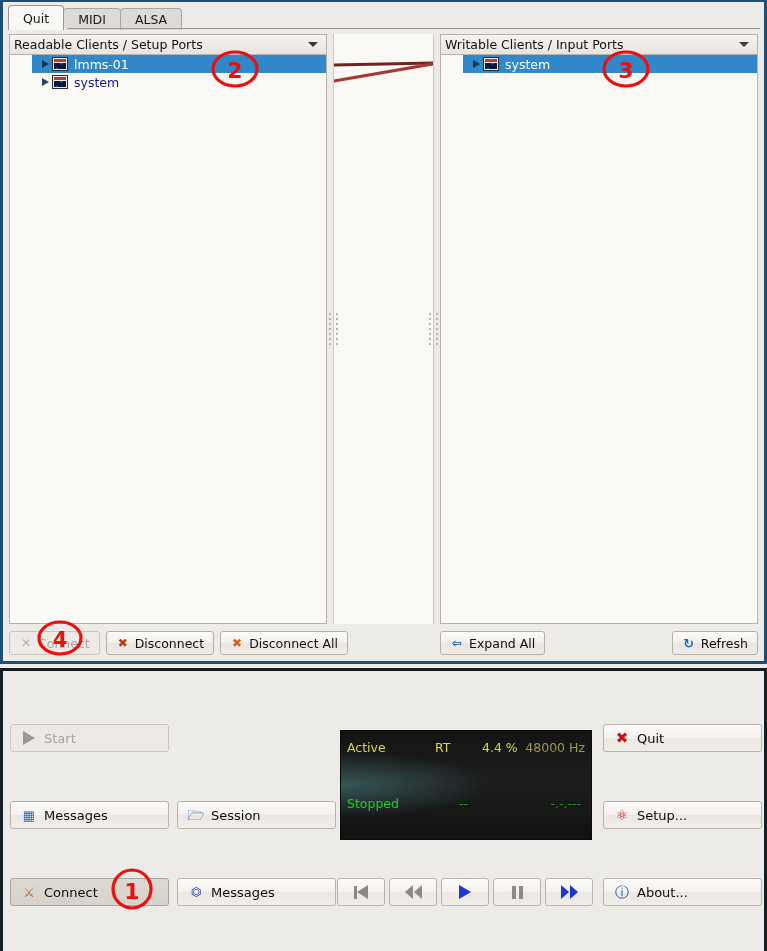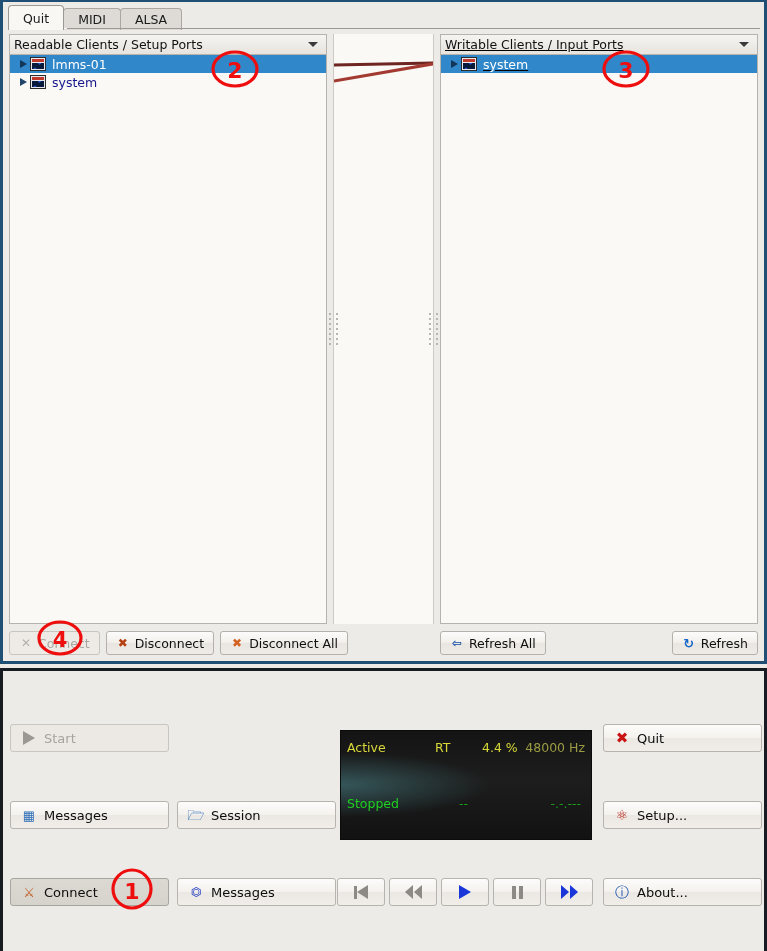--- a/index.html
+++ b/index.html
@@ -96,21 +96,21 @@
   }
   .pane {
     background: #fbf9f6;
     border: 1px solid #b6b2ac;
     box-sizing: border-box;
     display: flex;
     flex-direction: column;
     overflow: hidden;
   }
   .pane-left  { width: 318px; }
-  .pane-right { width: 318px; text-decoration: underline; }
+  .pane-right { width: 318px; }
   .pane-mid {
     flex: 1;
     background: #fbf9f6;
     border: 1px solid #cdc9c3;
     border-top: none;
     border-bottom: none;
     position: relative;
     overflow: hidden;
     box-sizing: border-box;
   }
@@ -152,20 +152,21 @@
     border-left: 5px solid transparent;
     border-right: 5px solid transparent;
     border-top: 5px solid #3a3a3a;
     margin-right: 4px;
   }
 
   .tree {
     flex: 1;
     overflow: hidden;
     padding-top: 0;
+    margin-left: 22px;
   }
   .tree-row {
     height: 18px;
     display: flex;
     align-items: center;
     padding-left: 6px;
     font-size: 12.5px;
     color: #16168c;
     cursor: default;
   }
@@ -500,21 +501,21 @@
           <span>Disconnect</span>
         </div>
         <div class="btn">
           <span class="ic ic-discall">✖</span>
           <span>Disconnect All</span>
         </div>
       </div>
       <div class="pb-right">
         <div class="btn">
           <span class="ic ic-expand">⇦</span>
-          <span>Refresh All</span>
+          <span>Expand All</span>
         </div>
         <div class="btn">
           <span class="ic ic-refresh">↻</span>
           <span>Refresh</span>
         </div>
       </div>
     </div>
 
   </div>
 </div>

